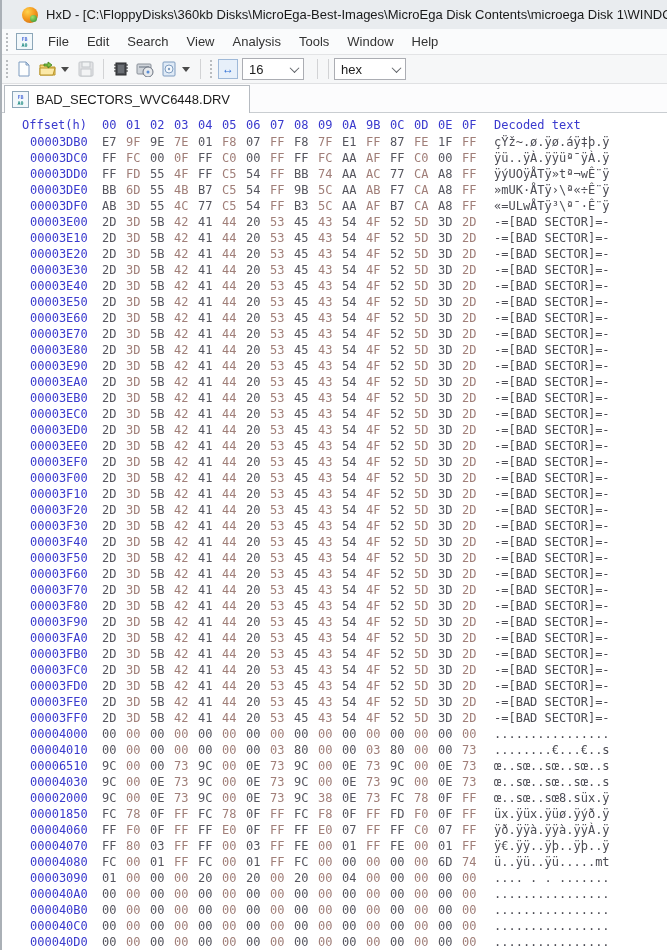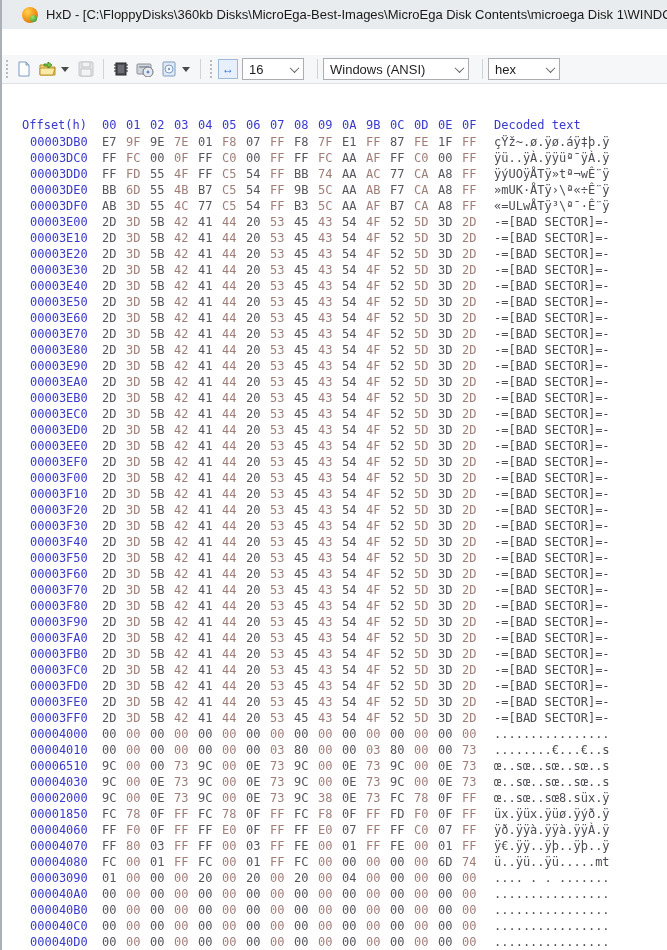--- a/index.html
+++ b/index.html
@@ -76,20 +76,32 @@
 </head>
 <body>
 
 <div class="window">
 
   <div class="titlebar">
     <span class="app-icon"></span>
     <span class="title-text">HxD - [C:\FloppyDisks\360kb Disks\MicroEga-Best-Images\MicroEga Disk Contents\microega Disk 1\WINDOWS\BAD_SE</span>
   </div>
 
+  <div class="menubar">
+    <span class="gripper"></span>
+    <span class="mdi-icon">FB<b>A0</b></span>
+    <span class="menu-item">File</span>
+    <span class="menu-item">Edit</span>
+    <span class="menu-item">Search</span>
+    <span class="menu-item">View</span>
+    <span class="menu-item">Analysis</span>
+    <span class="menu-item">Tools</span>
+    <span class="menu-item">Window</span>
+    <span class="menu-item">Help</span>
+  </div>
 
   <div class="toolbar">
     <span class="gripper"></span>
 
     <span class="tb-btn">
       <svg width="16" height="16" viewBox="0 0 16 16">
         <path d="M3 1 h7 l3 3 v11 h-10 z" fill="#fdfefe" stroke="#7e9cc0" stroke-width="1"></path>
         <path d="M10 1 l3 3 h-3 z" fill="#d7e5f2" stroke="#7e9cc0" stroke-width="1"></path>
       </svg>
     </span>
@@ -143,33 +155,36 @@
     <span class="gripper"></span>
 
     <span class="bpr-icon">↔</span>
     <div class="combo" style="width:62px">
       <span class="val">16</span>
       <span class="chev"></span>
     </div>
 
     <span class="tb-sep"></span>
 
-    <div class="combo" style="width:146px">
-      <span class="val">Windows (ANSI)</span>
-      <span class="chev"></span>
-    </div>
 
     <span class="tb-sep"></span>
 
     <div class="combo" style="width:72px">
       <span class="val">hex</span>
       <span class="chev"></span>
     </div>
   </div>
 
+  <div class="tabbar">
+    <div class="baseline"></div>
+    <div class="tab">
+      <span class="mdi-icon" style="margin:0">FB<b>A0</b></span>
+      <span class="label">BAD_SECTORS_WVC6448.DRV</span>
+    </div>
+  </div>
 
   <div class="editor">
     <div class="hexheader" id="hex-header">
       <span class="hdr-offset">Offset(h)</span>
       <span class="hdr-decoded">Decoded text</span>
     <span style="left: 100px;">00</span>
         <span style="left: 124px;">01</span>
         <span style="left: 148px;">02</span>
         <span style="left: 172px;">03</span>
         <span style="left: 196px;">04</span>

